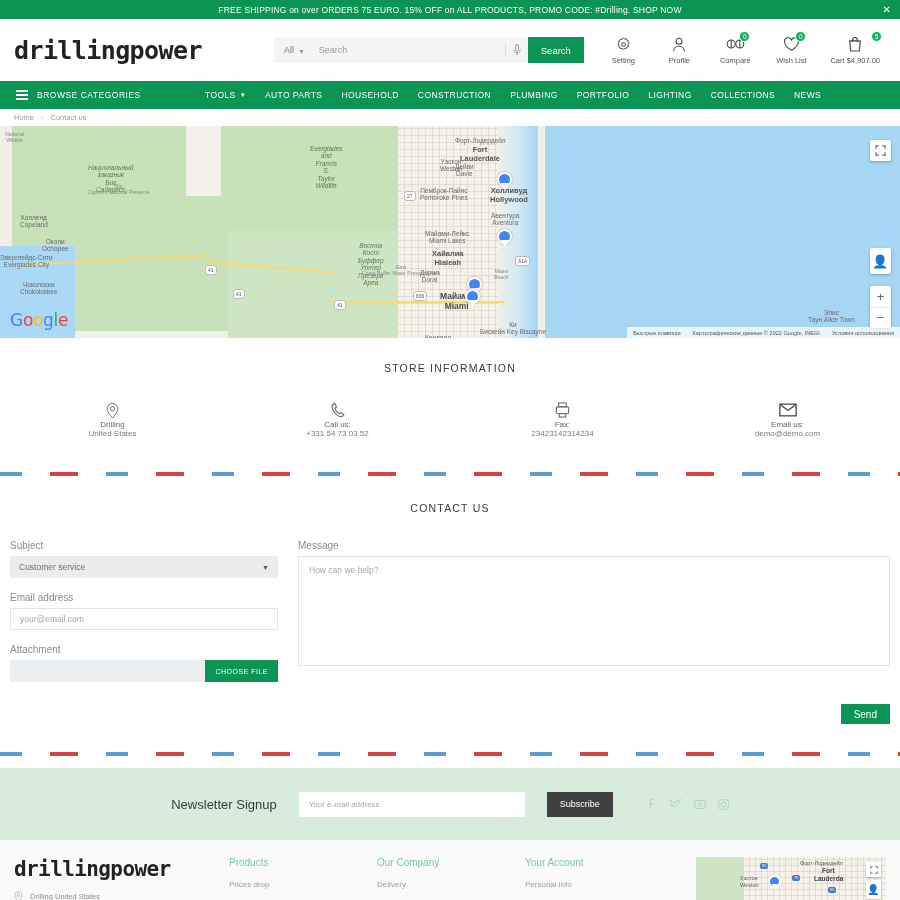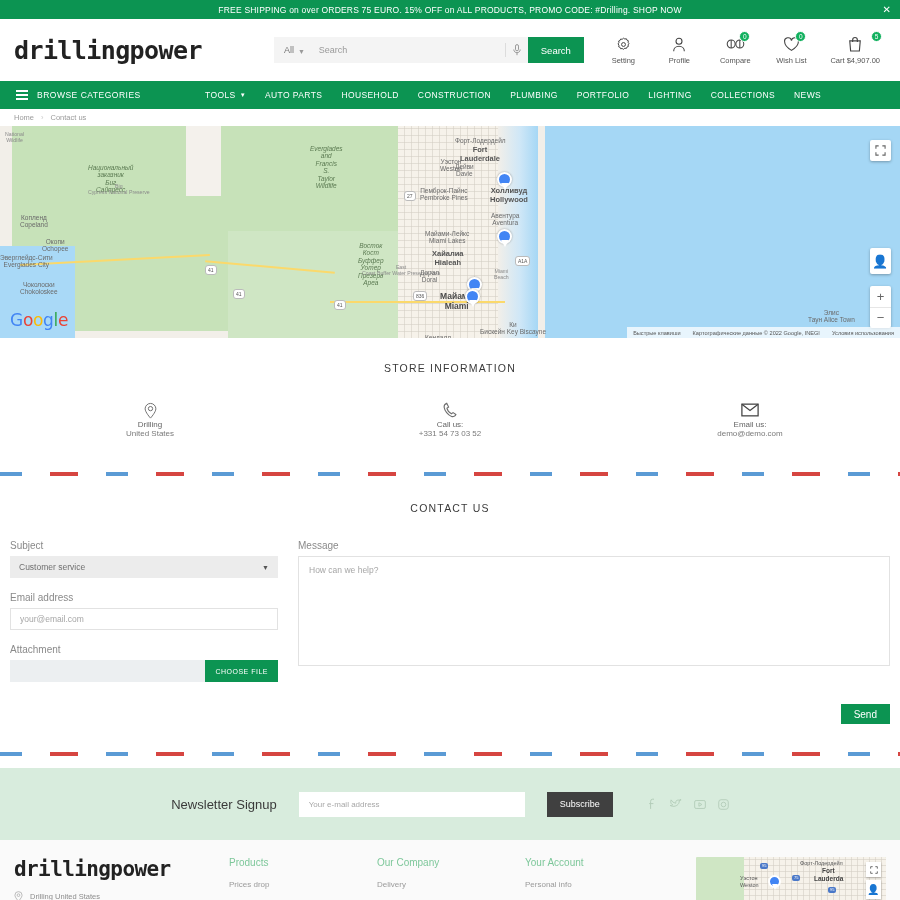--- a/index.html
+++ b/index.html
@@ -560,20 +560,31 @@
     <div class="store-col">
       <span class="ico">
         <svg width="14" height="16" viewBox="0 0 15 17" fill="none" stroke="#6f6f6f" stroke-width="1.2">
           <path d="M4 1.2C2.2 2 1 3.6 1.2 5.4c.4 3.8 4.2 8.4 8 10 1.8.7 4-.3 4.6-2.1l-3-2-1.8 1.3C7 11.6 4.6 8.6 4.2 6.6L6 5.3z"></path>
         </svg>
       </span>
       <span class="t1">Call us:</span>
       <span class="t2">+331 54 73 03 52</span>
     </div>
 
+    <div class="store-col">
+      <span class="ico">
+        <svg width="15" height="16" viewBox="0 0 16 17" fill="none" stroke="#6f6f6f" stroke-width="1.2">
+          <rect x="4" y="1" width="8" height="4"></rect>
+          <rect x="1.5" y="5.2" width="13" height="7" rx="1"></rect>
+          <rect x="4.5" y="12.4" width="7" height="3.6"></rect>
+        </svg>
+      </span>
+      <span class="t1">Fax:</span>
+      <span class="t2">23423142314234</span>
+    </div>
 
     <div class="store-col">
       <span class="ico">
         <svg width="18" height="14" viewBox="0 0 20 15" fill="none" stroke="#444" stroke-width="1.4">
           <rect x="1" y="1" width="18" height="13"></rect>
           <path d="M1 1l9 7 9-7"></path>
         </svg>
       </span>
       <span class="t1">Email us:</span>
       <span class="t2">demo@demo.com</span>

